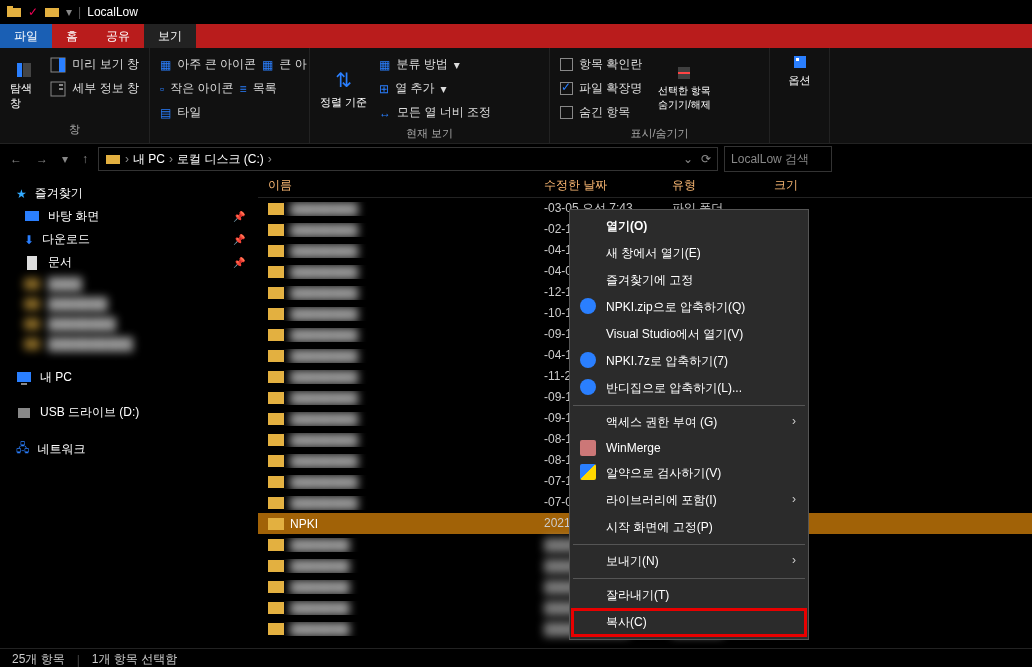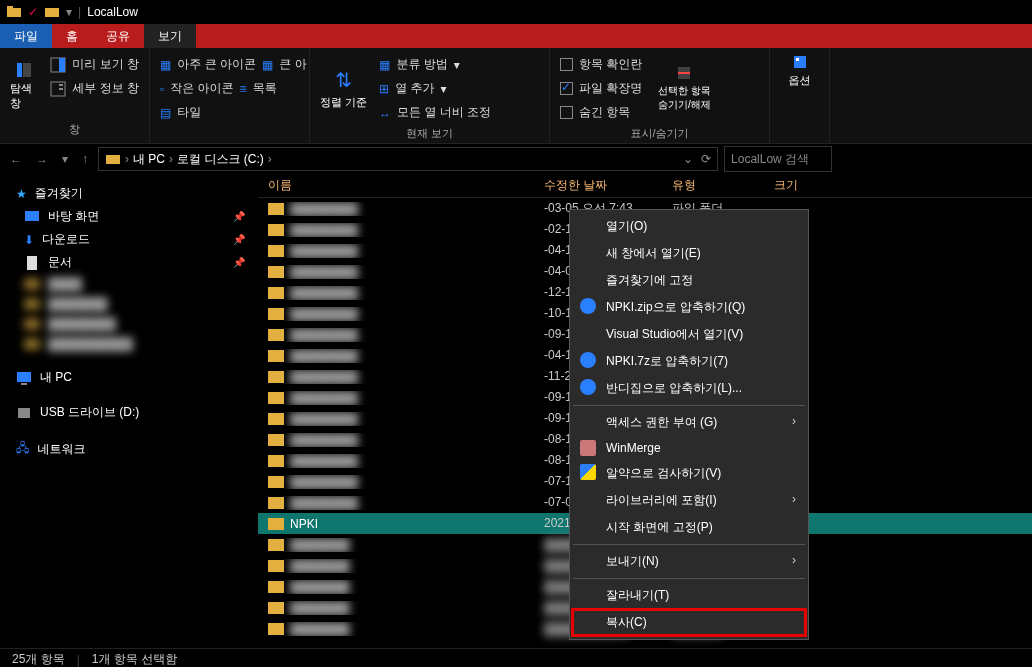--- a/index.html
+++ b/index.html
@@ -48,21 +48,21 @@
 
 .main { flex: 1; position: relative; overflow: hidden; }
 .columns-header { display: flex; height: 24px; align-items: center; border-bottom: 1px solid #222; padding-left: 10px; }
 .col-h { color: #fdba74; }
 .col-name { width: 276px; }
 .col-date { width: 128px; }
 .col-type { width: 102px; }
 .col-size { width: 60px; }
 .file-list { }
 .file-row { display: flex; align-items: center; padding: 2px 0 2px 10px; height: 21px; }
-.file-row.selected { background: #0f766e; }
+.file-row.selected { background: #a16207; }
 .cell-name { width: 276px; display: flex; align-items: center; gap: 6px; overflow: hidden; }
 .cell-date { width: 128px; color: #ccc; }
 .cell-type { width: 102px; color: #ccc; }
 .folder-icon { width: 16px; height: 12px; background: #e3b040; display: inline-block; }
 .blur { filter: blur(4px); opacity: 0.6; }
 
 
 .context-menu { position: absolute; left: 311px; top: 35px; width: 240px; background: #2b2b2b; border: 1px solid #555; padding: 3px 2px; z-index: 10; }
 .cm-item { padding: 5px 10px 5px 34px; color: #fff; position: relative; white-space: nowrap; }
 .cm-item.hl { outline: 3px solid #e80000; outline-offset: -2px; }
@@ -480,21 +480,21 @@
           <div class="cell-name">
             <span class="folder-icon"></span>
             <span class="blur">███████</span>
           </div>
           <div class="cell-date blur">██████████</div>
           <div class="cell-type blur">██████</div>
         </div>
       </div>
 
     <div class="context-menu">
-      <div class="cm-item" style="font-weight:normal;">열기(O)</div>
+      <div class="cm-item" style="font-weight:bold;">열기(O)</div>
       <div class="cm-item">새 창에서 열기(E)</div>
       <div class="cm-item">즐겨찾기에 고정</div>
       <div class="cm-item"><span class="cm-icon blue"></span><span>NPKI.zip으로 압축하기(Q)</span></div>
       <div class="cm-item">Visual Studio에서 열기(V)</div>
       <div class="cm-item"><span class="cm-icon blue"></span><span>NPKI.7z로 압축하기(7)</span></div>
       <div class="cm-item"><span class="cm-icon blue"></span><span>반디집으로 압축하기(L)...</span></div>
       <div class="cm-sep"></div>
       <div class="cm-item">액세스 권한 부여 (G)<span class="cm-arrow">›</span></div>
       <div class="cm-item"><span class="cm-icon wm"></span><span>WinMerge</span></div>
       <div class="cm-item"><span class="cm-icon shield"></span><span>알약으로 검사하기(V)</span></div>

